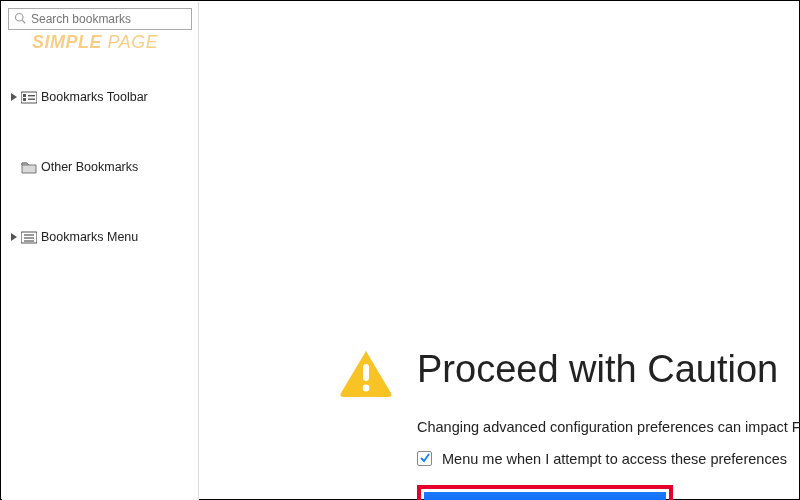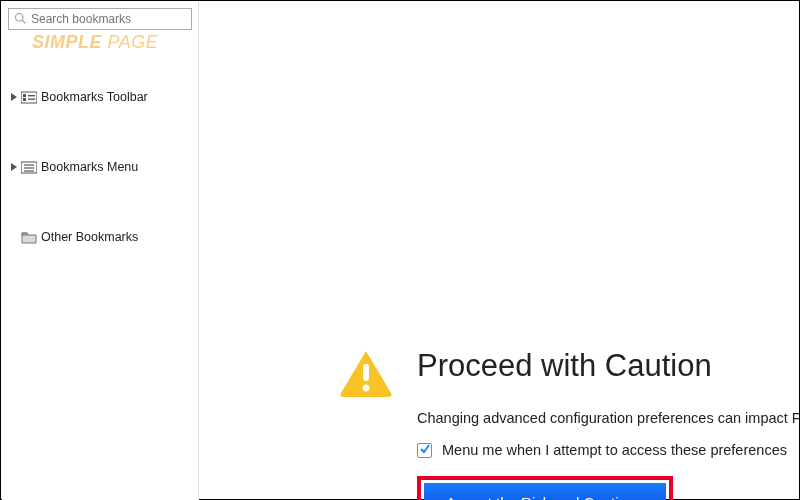--- a/index.html
+++ b/index.html
@@ -111,21 +111,21 @@
   }
   .warn-icon {
     margin-right: 24px;
     margin-top: 2px;
   }
   .warn-body {
     flex: 1;
     min-width: 0;
   }
   .warn-title {
-    font-size: 31px;
+    font-size: 38px;
     font-weight: 400;
     color: #222;
     line-height: 1.2;
     white-space: nowrap;
   }
   .warn-desc {
     margin-top: 26px;
     font-size: 14.5px;
     color: #222;
     white-space: nowrap;
@@ -218,45 +218,45 @@
               <rect x="2" y="4" width="3" height="3" fill="#555"></rect>
               <rect x="2" y="8" width="3" height="3" fill="#555"></rect>
               <rect x="7" y="5" width="7" height="1.4" fill="#555"></rect>
               <rect x="7" y="8.5" width="7" height="1.4" fill="#555"></rect>
             </svg>
         </span>
         <span>Bookmarks Toolbar</span>
       </div>
 
       <div class="tree-row">
+        <span class="spacer"></span>
+        <span class="folder-icon">
+          <svg width="16" height="14" viewBox="0 0 16 14">
+              <path d="M1 3 L6 3 L7.5 5 L15 5 L15 13 L1 13 Z" fill="#d9d9d9" stroke="#777" stroke-width="1"></path>
+              <path d="M1 3 L6 3 L7.5 5 L1 5 Z" fill="#bbb" stroke="#777" stroke-width="1"></path>
+            </svg>
+        </span>
+        <span>Other Bookmarks</span>
+      </div>
+
+      <div class="tree-row">
         <span class="expander">
           <svg width="8" height="8" viewBox="0 0 8 8">
               <path d="M1 0 L7 4 L1 8 Z" fill="#555"></path>
             </svg>
         </span>
         <span class="folder-icon">
           <svg width="16" height="14" viewBox="0 0 16 14">
               <rect x="0" y="2" width="16" height="11" rx="1" fill="none" stroke="#555" stroke-width="1.2"></rect>
               <line x1="3" y1="5" x2="13" y2="5" stroke="#555" stroke-width="1.2"></line>
               <line x1="3" y1="8" x2="13" y2="8" stroke="#555" stroke-width="1.2"></line>
               <line x1="3" y1="11" x2="13" y2="11" stroke="#555" stroke-width="1.2"></line>
             </svg>
         </span>
         <span>Bookmarks Menu</span>
-      </div>
-
-      <div class="tree-row">
-        <span class="spacer"></span>
-        <span class="folder-icon">
-          <svg width="16" height="14" viewBox="0 0 16 14">
-              <path d="M1 3 L6 3 L7.5 5 L15 5 L15 13 L1 13 Z" fill="#d9d9d9" stroke="#777" stroke-width="1"></path>
-              <path d="M1 3 L6 3 L7.5 5 L1 5 Z" fill="#bbb" stroke="#777" stroke-width="1"></path>
-            </svg>
-        </span>
-        <span>Other Bookmarks</span>
       </div>
 
     </div>
   </div>
 
   <div class="content">
 
     <div class="warning-block">
       <span class="warn-icon">
         <svg width="54" height="48" viewBox="0 0 54 48">

